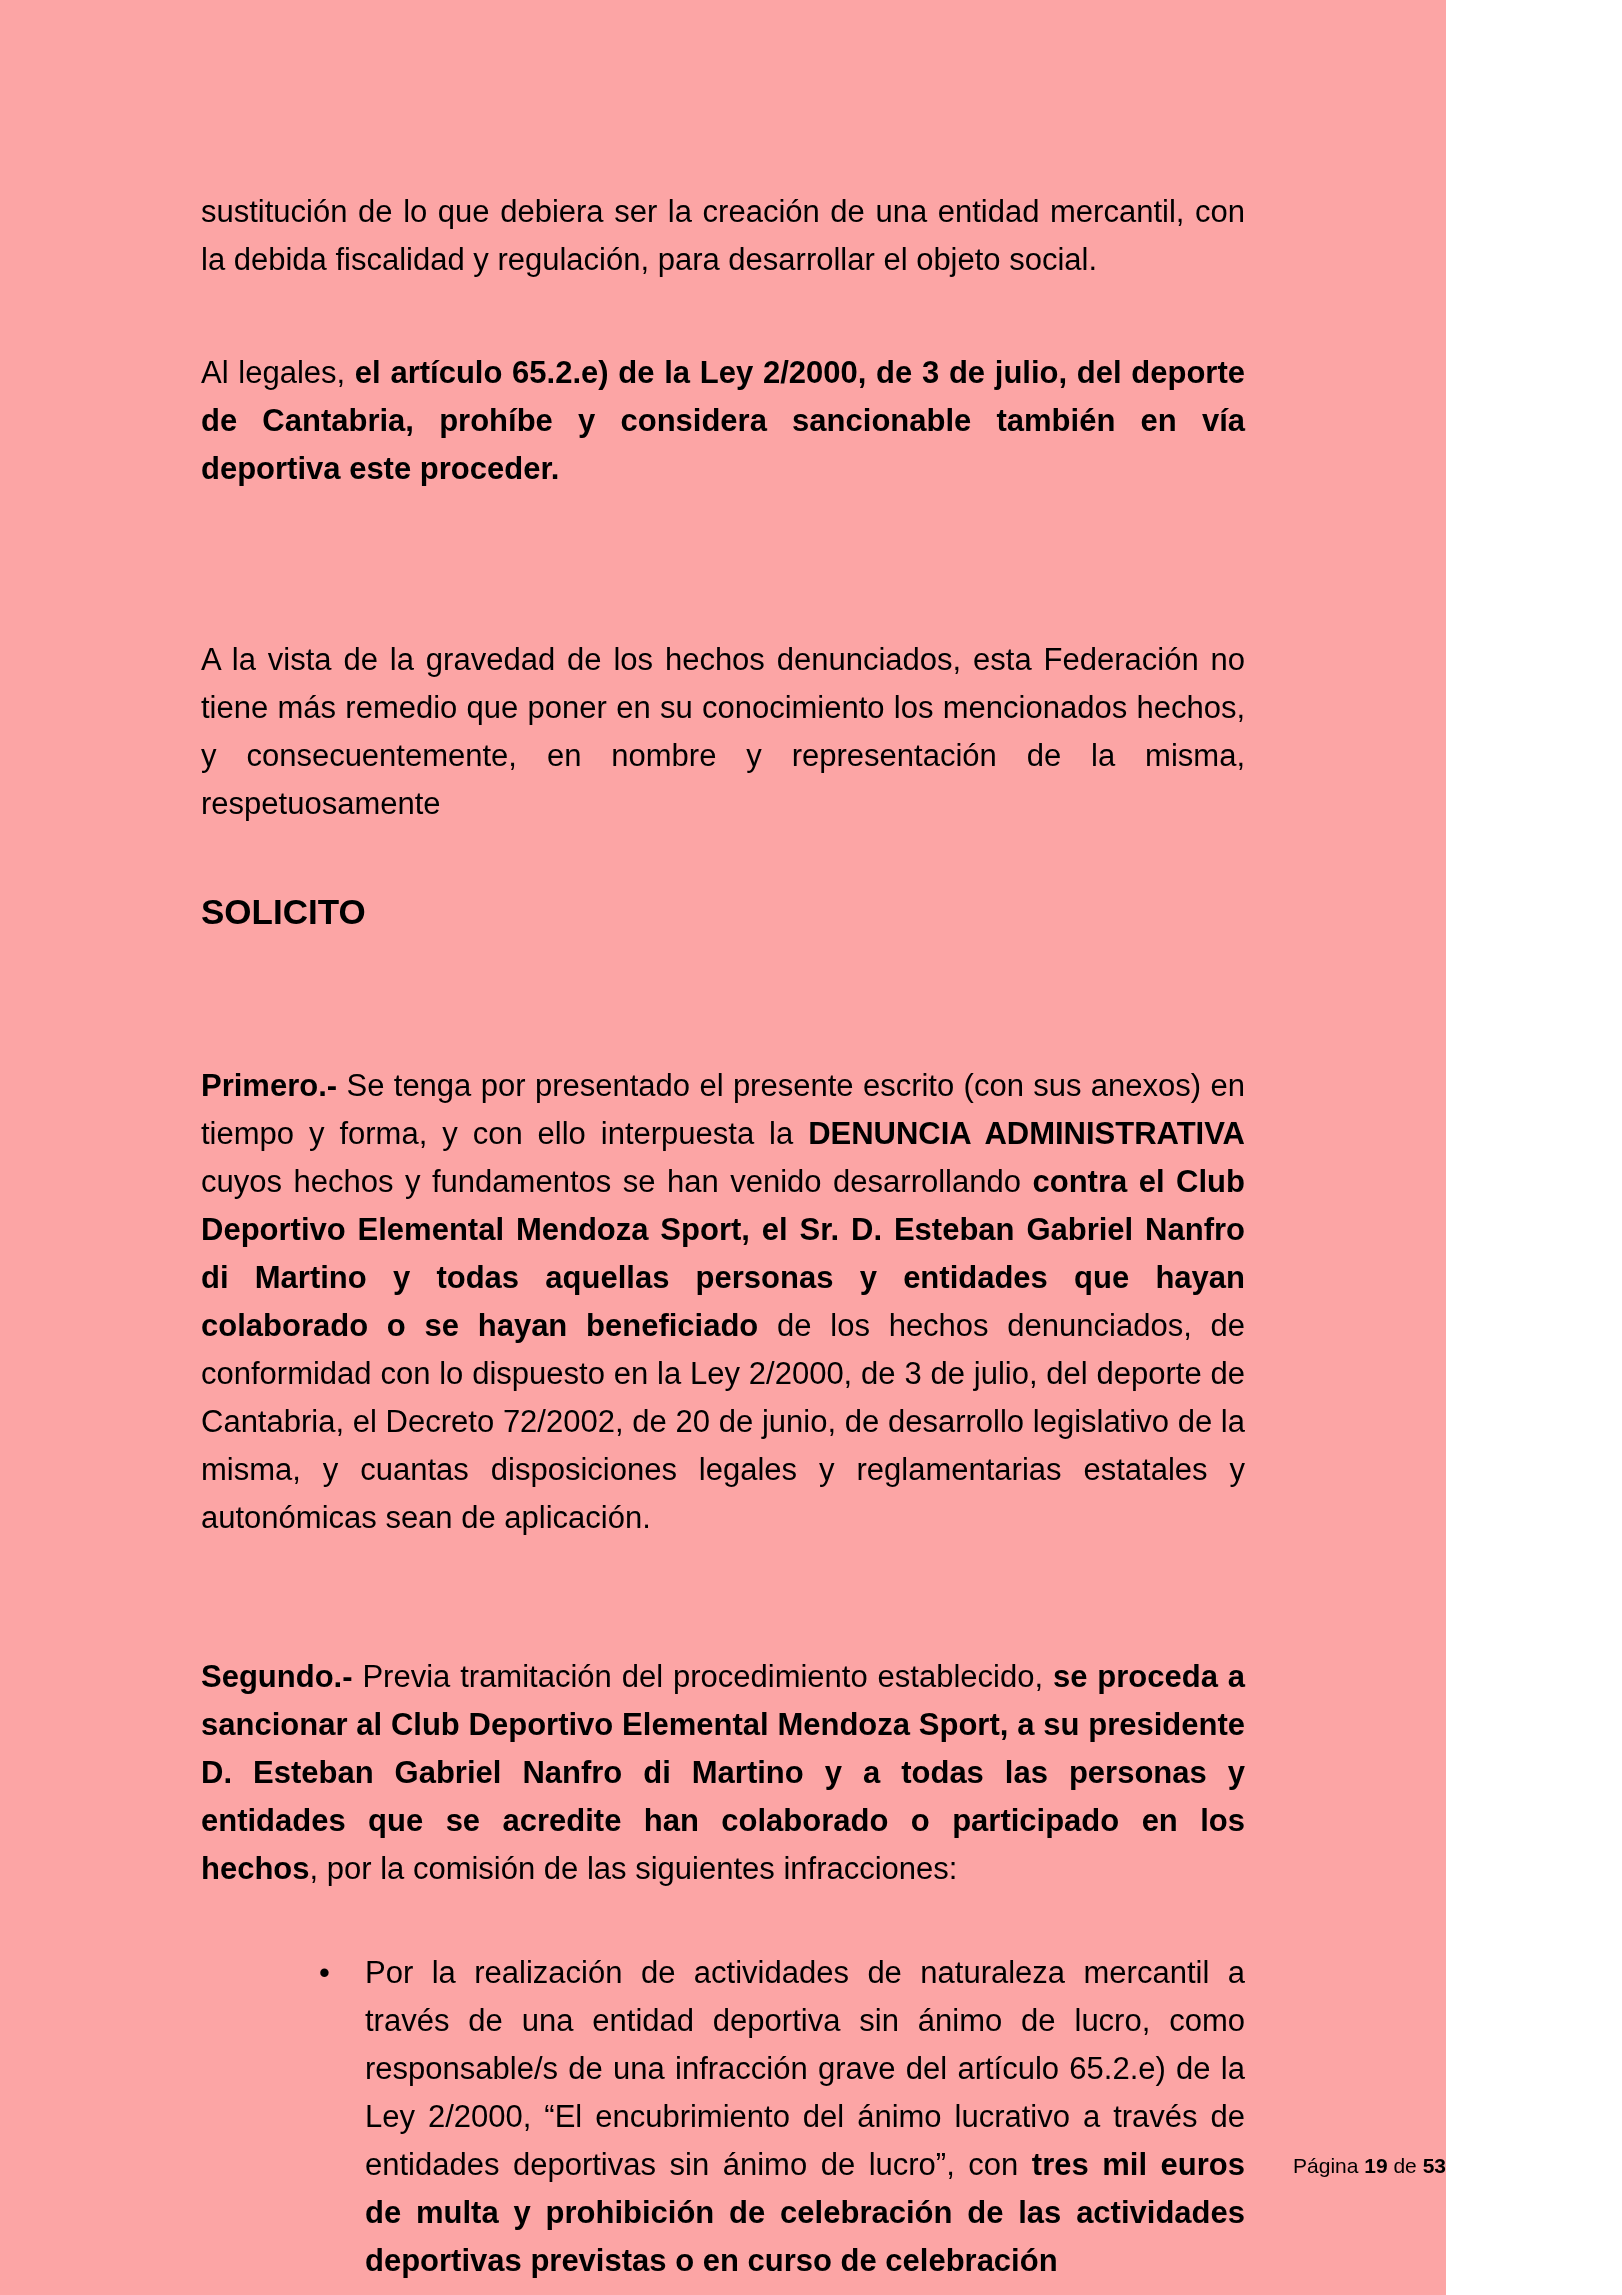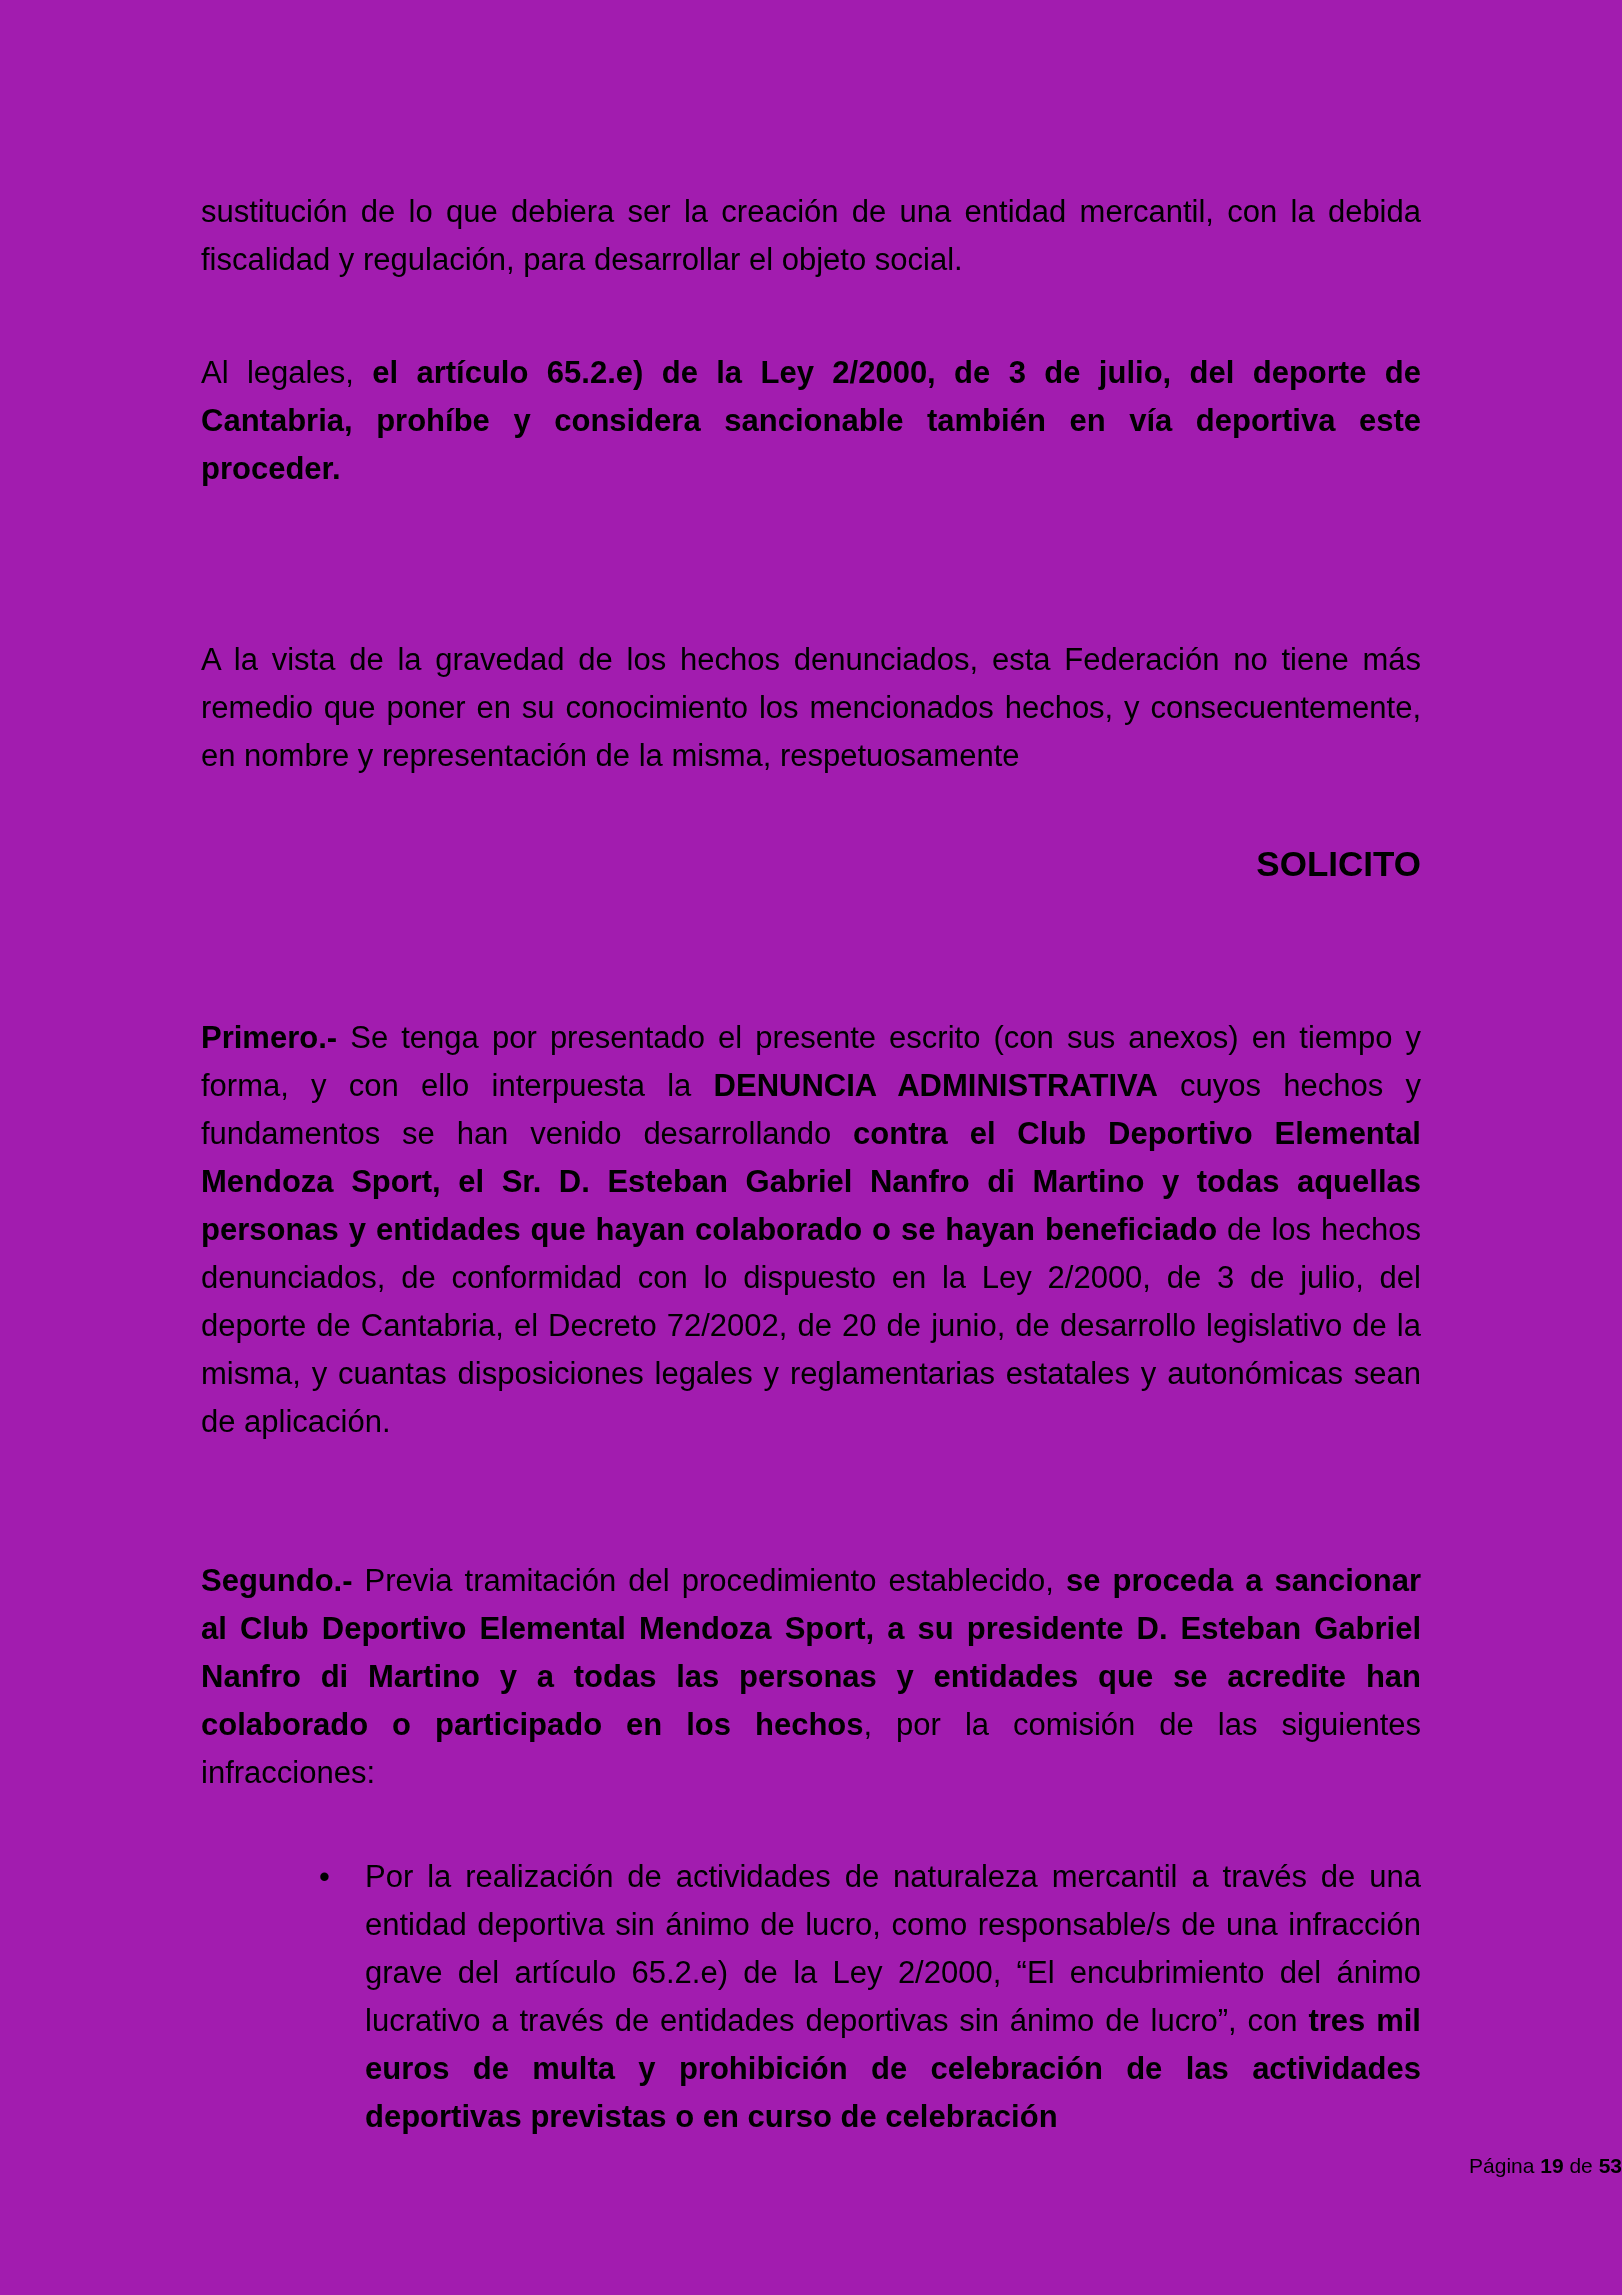--- a/index.html
+++ b/index.html
@@ -2,24 +2,24 @@
 <html lang="es" style="font-size:10.5px"><head>
 <meta charset="utf-8">
 <style>
   html, body {
     margin: 0;
     padding: 0;
     background: #ffffff;
   }
   .page {
     position: relative;
-    width: 1622px;
+    width: 1446px;
     height: 2295px;
     box-sizing: border-box;
-    background: #a21caf;
+    background: #fca5a5;
     color: #000000;
     font-family: "Liberation Sans", "DejaVu Sans", sans-serif;
     padding: 188px 201px 0 201px;
     overflow: hidden;
   }
   .para {
     font-size: 31px;
     line-height: 48px;
     text-align: justify;
     margin: 0;
@@ -29,21 +29,21 @@
   .u  { }
 
   .p1 { margin-bottom: 65px; }
   .p2 { margin-bottom: 143px; }
   .p3 { margin-bottom: 58px; }
 
   .heading {
     font-size: 35px;
     line-height: 52px;
     font-weight: bold;
-    text-align: right;
+    text-align: left;
     margin: 0 0 124px 0;
   }
 
   .p4 { margin-bottom: 111px; }
   .p5 { margin-bottom: 56px; }
 
   .bullets {
     list-style: none;
     margin: 0;
     padding: 0;

